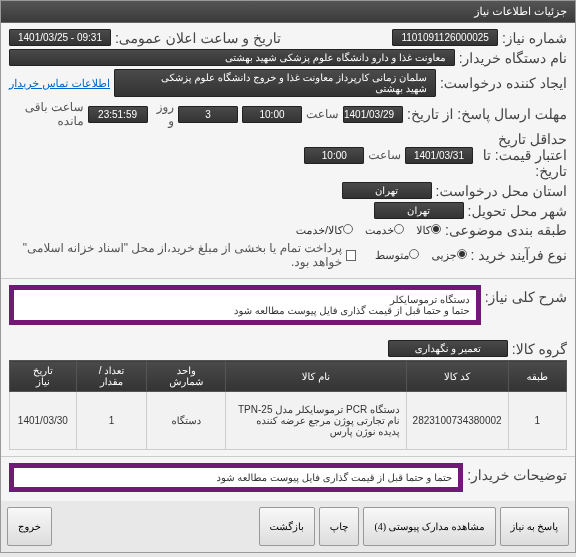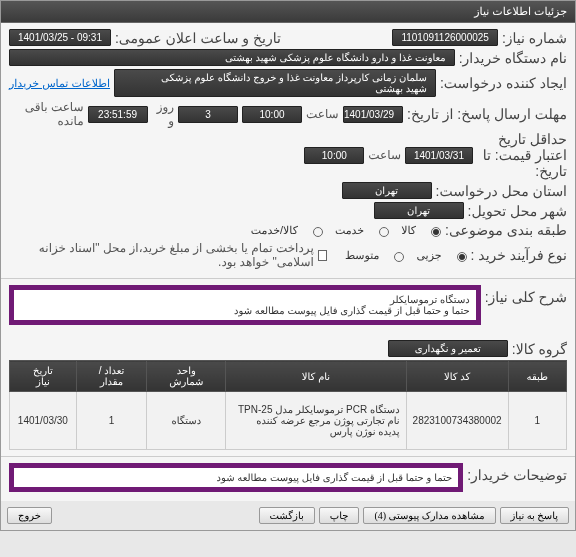--- a/index.html
+++ b/index.html
@@ -49,22 +49,22 @@
   text-align: center;
   border: 1px solid #222;
 }
 .radio-group {
   display: flex;
   gap: 12px;
   align-items: center;
 }
 .radio-item {
   display: flex;
-  align-items: flex-end;
-  gap: 15px;
+  align-items: flex-start;
+  gap: 0;
 }
 .radio-bullet {
   width: 10px;
   height: 10px;
   border-radius: 50%;
   border: 1px solid #666;
   display: inline-block;
   position: relative;
 }
 .radio-bullet.checked::after {
@@ -120,21 +120,21 @@
 .footer-buttons {
   display: flex;
   gap: 4px;
   padding: 6px;
   justify-content: flex-start;
   background: #e8e8e8;
 }
 .btn {
   background: linear-gradient(#f8f8f8, #ddd);
   border: 1px solid #999;
-  padding: 2px 10px;
+  padding: 13px 10px;
   font-size: 10px;
   border-radius: 2px;
   cursor: pointer;
   font-family: Tahoma;
 }
 .btn.exit {
   margin-right: auto;
 }
 .flex-fill { flex: 1; padding-left: 36px; }
 .small-label { font-size: 12px; color: #555; text-align: right; }

